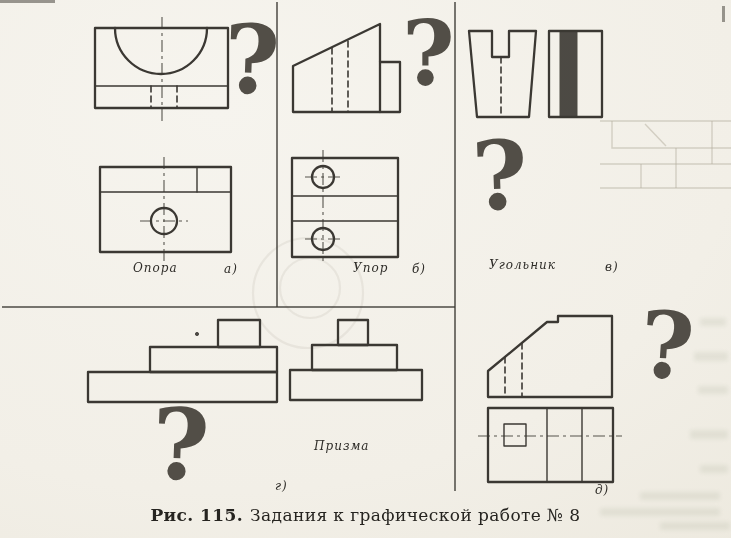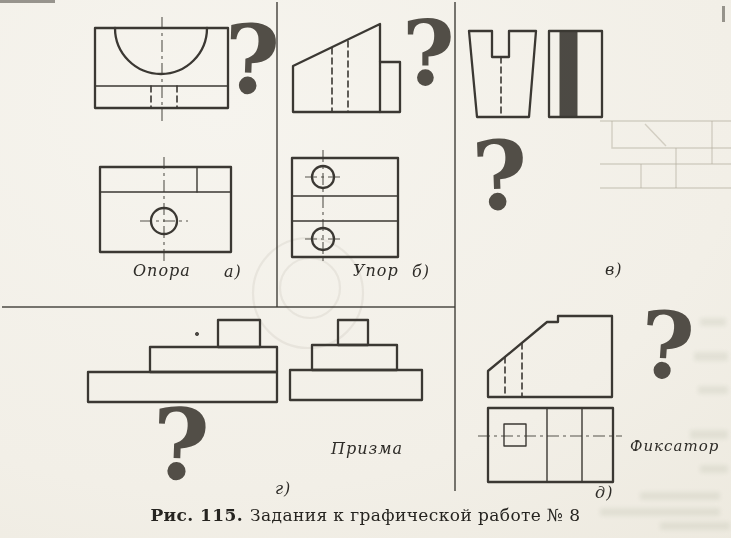--- a/index.html
+++ b/index.html
@@ -12,21 +12,21 @@
   svg.art{position:absolute;left:0;top:0;}
   .ln{fill:none;stroke:var(--ink);stroke-width:2.3;stroke-linecap:round;stroke-linejoin:round;}
   .thin{stroke-width:1.4;}
   .dash{fill:none;stroke:var(--ink);stroke-width:1.6;stroke-dasharray:6 4;stroke-linecap:round;}
   .cl{fill:none;stroke:var(--ink);stroke-width:1.1;stroke-dasharray:12 4 3 4;opacity:.85;}
   .solidfill{fill:var(--ink);stroke:var(--ink);stroke-width:1;opacity:.9;}
   .ghostln{fill:none;stroke:var(--ghost);stroke-width:1.4;opacity:.5;}
   .ghostarc{fill:none;stroke:var(--ghost);stroke-width:2.2;opacity:.18;}
   .divider{stroke:var(--ink);stroke-width:1.5;opacity:.9;}
   .label{
-    position:absolute;font-style:italic;font-size:16px;color:#2e2c28;
+    position:absolute;font-style:italic;font-size:12px;color:#2e2c28;
     letter-spacing:1px;white-space:nowrap;font-family:"DejaVu Serif", serif;
   }
   .qmark{
     position:absolute;font-family:"DejaVu Serif", serif;color:#45413a;
     opacity:.92;line-height:1;font-weight:bold;
   }
   .caption{
     position:absolute;left:0;right:0;top:505px;text-align:center;
     font-size:17px;color:#262420;letter-spacing:.4px;
   }
@@ -145,26 +145,26 @@
   <div class="qmark" style="left:472px;top:128px;font-size:95px;transform:rotate(-2deg);">?</div>
   <div class="qmark" style="left:152px;top:396px;font-size:98px;transform:rotate(2deg);">?</div>
   <div class="qmark" style="left:640px;top:300px;font-size:92px;transform:rotate(4deg);">?</div>
 
   <div class="label" style="left:133px;top:261px;">Опора</div>
   <div class="label" style="left:224px;top:262px;">а)</div>
 
   <div class="label" style="left:337px;top:261px;margin-left:16px;">Упор</div>
   <div class="label" style="left:412px;top:262px;">б)</div>
 
+  <div class="label" style="left:489px;top:258px;">Угольник</div>
   <div class="label" style="left:605px;top:260px;">в)</div>
 
-  <div class="label" style="left:331px;top:439px;">Призма</div>
+  <div class="label" style="left:314px;top:439px;">Призма</div>
   <div class="label" style="left:275px;top:479px;">г)</div>
 
-  <div class="label" style="left:630px;top:437px;font-size:15px;">Фиксатор</div>
   <div class="label" style="left:595px;top:483px;">д)</div>
 
   <div class="caption">
     <span class="bold">Рис. 115.</span><span>Задания к графической работе № 8</span>
   </div>
 
   <div class="artifact" style="left:0;top:0;width:55px;height:3px;"></div>
   <div class="artifact" style="left:722px;top:6px;width:3px;height:16px;"></div>
   <div class="smudge" style="left:700px;top:318px;width:26px;height:8px;"></div>
   <div class="smudge" style="left:694px;top:352px;width:34px;height:9px;"></div>

